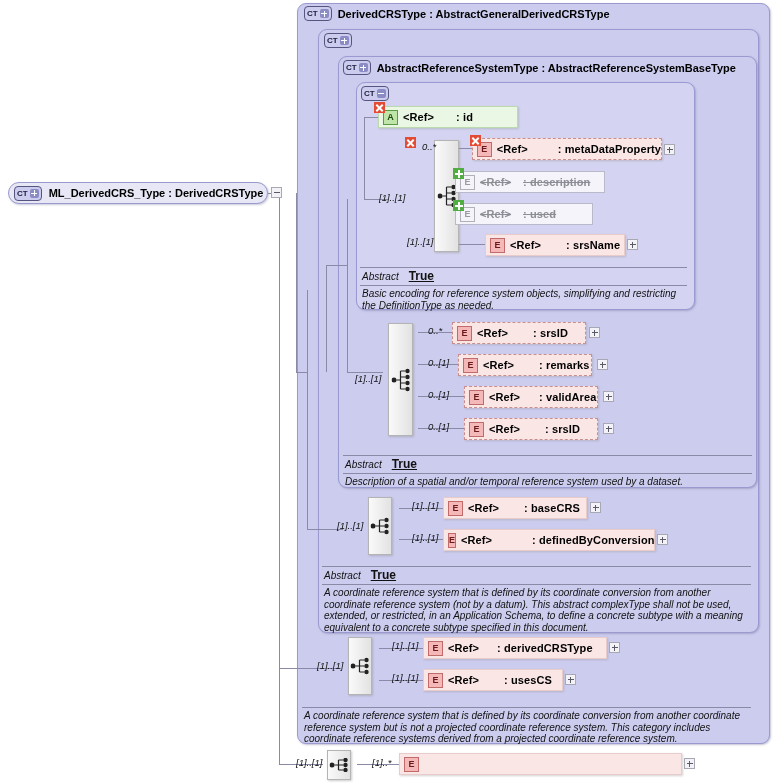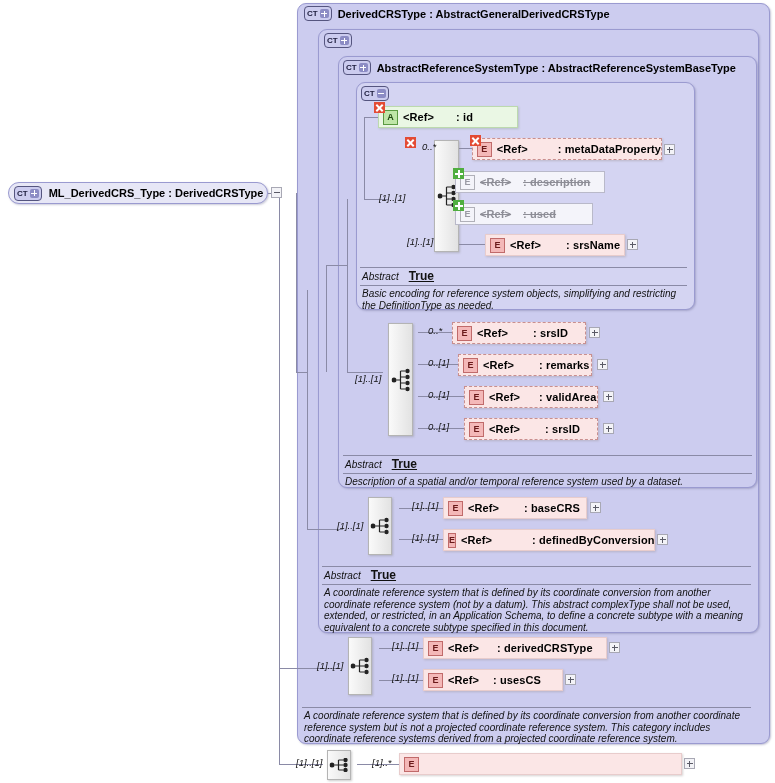--- a/index.html
+++ b/index.html
@@ -359,21 +359,21 @@
   <span class="badge">E</span>
   <span class="txt">&lt;Ref&gt;</span>
   <span class="txt" style="margin-left:18px;">: derivedCRSType</span>
 </div>
 <div class="expand" style="left:609px;top:642px;"></div>
 
 <div class="occ" style="left:392px;top:672px;">[1]..[1]</div>
 <div class="node elem" style="left:423px;top:669px;width:140px;">
   <span class="badge">E</span>
   <span class="txt">&lt;Ref&gt;</span>
-  <span class="txt" style="margin-left:14px;">: usesCS</span>
+  <span class="txt" style="margin-left:25px;">: usesCS</span>
 </div>
 <div class="expand" style="left:565px;top:674px;"></div>
 
 <div class="docblk" style="left:302px;top:707px;width:449px;">
   <div class="rule"></div>
   <div class="doctext">A coordinate reference system that is defined by its coordinate conversion from another coordinate reference system but is not a projected coordinate reference system. This category includes coordinate reference systems derived from a projected coordinate reference system.</div>
 </div>
 
 <div class="seq" style="left:327px;top:750px;width:24px;height:30px;">
   <svg width="19" height="14" viewBox="0 0 19 14">

